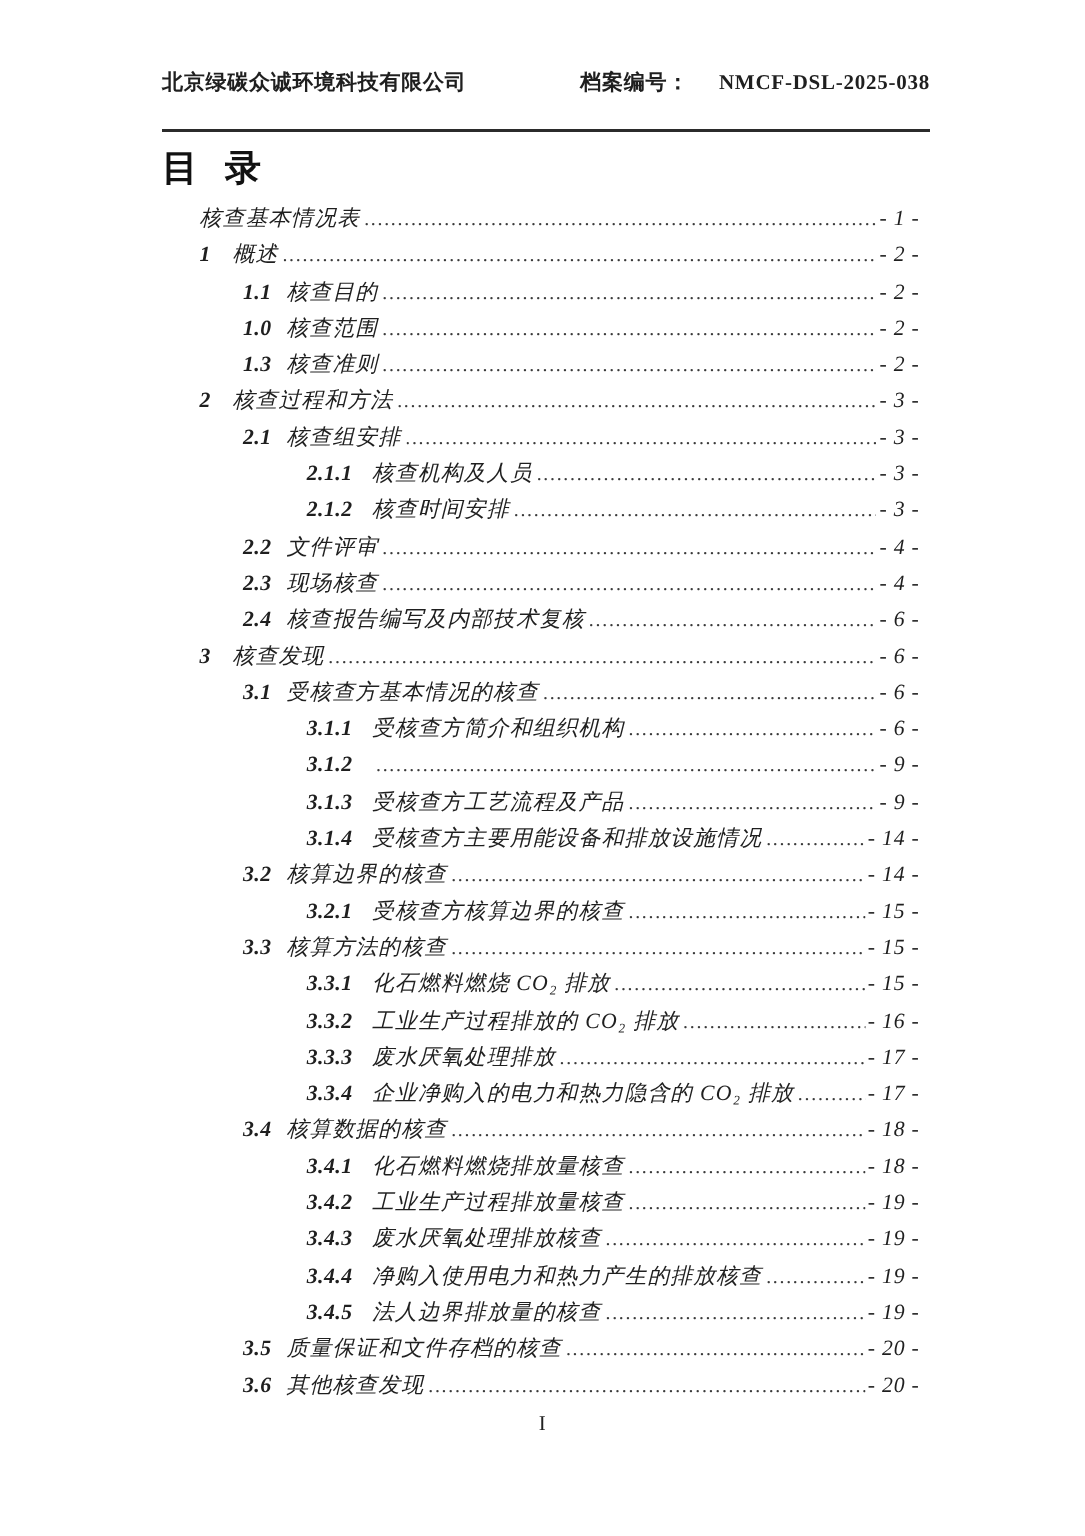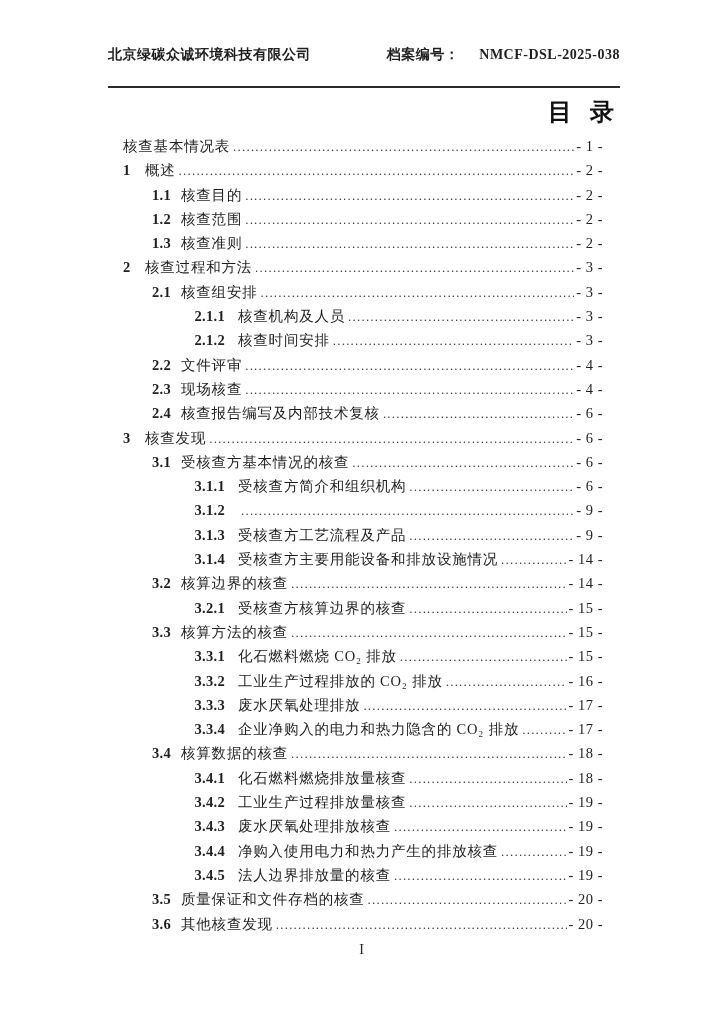--- a/index.html
+++ b/index.html
@@ -31,32 +31,33 @@
     letter-spacing: 0.5px;
   }
   .doc-header .file-no-group { white-space: nowrap; }
   .doc-header .file-no-label { margin-right: 20px; }
   
   .doc-title {
     position: absolute;
     left: 108px;
     top: 96px;
     width: 512px;
-    text-align: right;
+    text-align: left;
     font-size: 24px;
     font-weight: bold;
     letter-spacing: 6px;
     color: #111;
   }
   
   .toc {
     position: absolute;
-    left: 123px;
+    left: 133px;
     top: 134px;
     width: 480px;
+    font-style: italic;
   }
   .toc-row {
     display: flex;
     align-items: baseline;
     height: 24.3px;
     font-size: 14.5px;
     line-height: 24.3px;
     white-space: nowrap;
   }
   .toc-row.lv1 { padding-left: 29px; }
@@ -126,21 +127,21 @@
     <span class="toc-dots"></span>
     <span class="toc-page">- 2 -</span>
   </div>
     <div class="toc-row lv1">
     <span class="toc-num">1.1</span>
     <span class="toc-label">核查目的</span>
     <span class="toc-dots"></span>
     <span class="toc-page">- 2 -</span>
   </div>
     <div class="toc-row lv1">
-    <span class="toc-num">1.2</span>
+    <span class="toc-num">1.0</span>
     <span class="toc-label">核查范围</span>
     <span class="toc-dots"></span>
     <span class="toc-page">- 2 -</span>
   </div>
     <div class="toc-row lv1">
     <span class="toc-num">1.3</span>
     <span class="toc-label">核查准则</span>
     <span class="toc-dots"></span>
     <span class="toc-page">- 2 -</span>
   </div>

